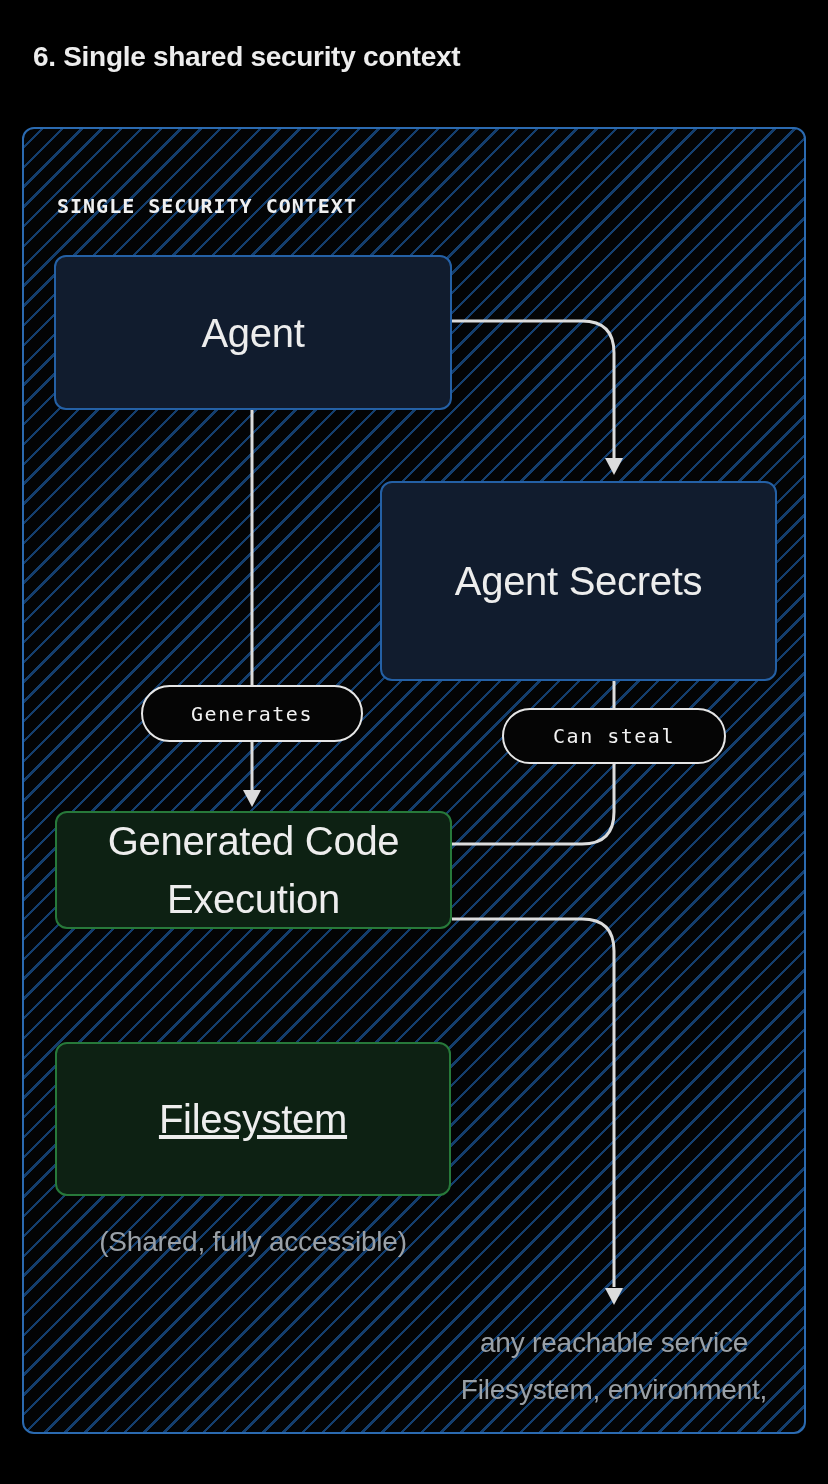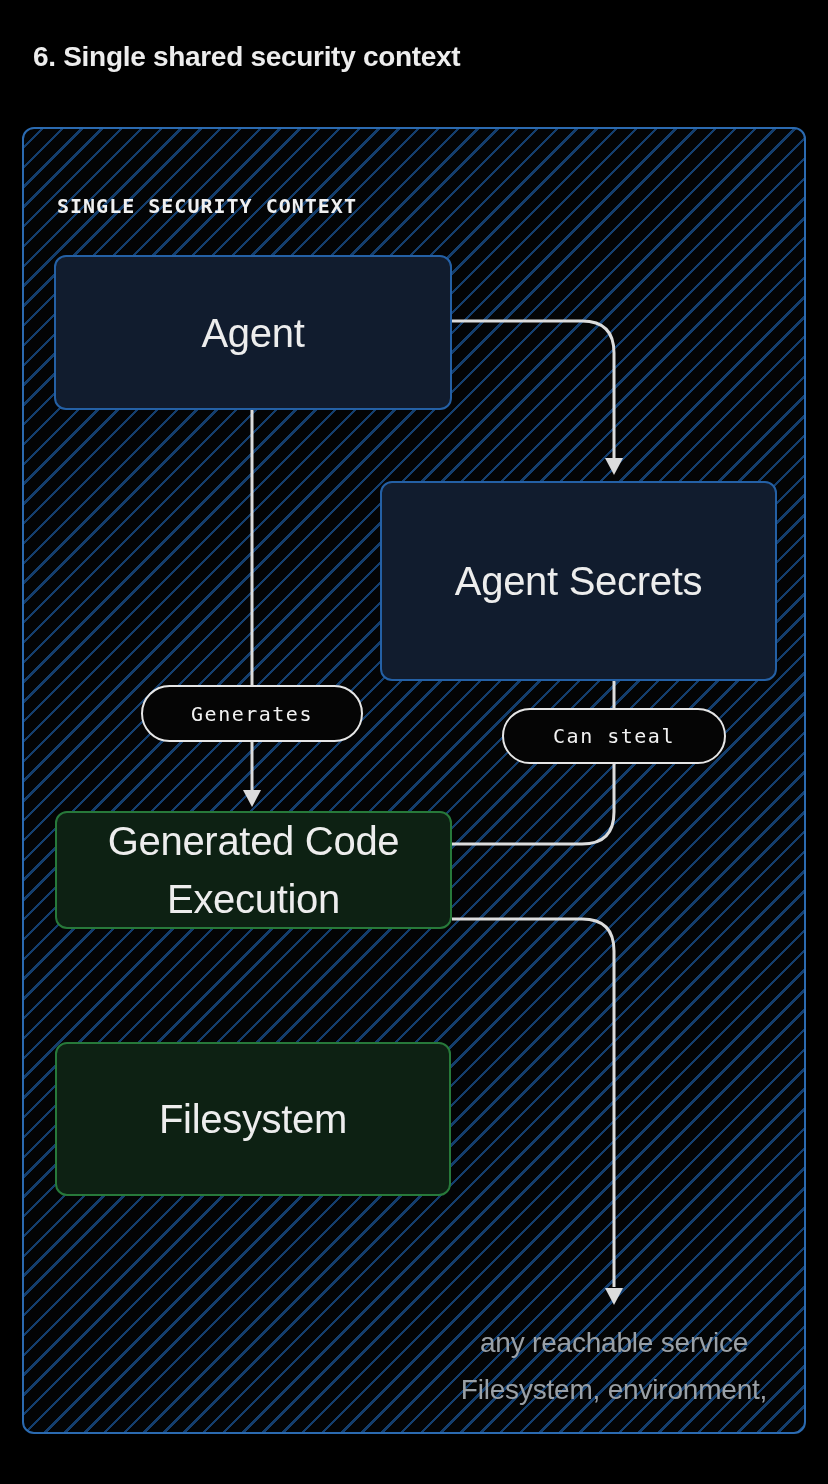--- a/index.html
+++ b/index.html
@@ -61,21 +61,21 @@
     border-radius: 12px; border: 2px solid;
     color: var(--text-primary);
     font-size: 40px; letter-spacing: -0.3px;
     text-align: center; line-height: 58px;
   }
   .node.blue { background: var(--node-blue-bg); border-color: var(--node-blue-border); }
   .node.green { background: var(--node-green-bg); border-color: var(--node-green-border); }
   .node-agent     { left: 30px;  top: 126px; width: 398px; height: 155px; }
   .node-secrets   { left: 356px; top: 352px; width: 397px; height: 200px; }
   .node-gencode   { left: 31px;  top: 682px; width: 397px; height: 118px; }
-  .node-fs        { left: 31px;  top: 913px; width: 396px; height: 154px; }
+  .node-fs        { left: 31px;  top: 913px; width: 396px; height: 154px; text-decoration: underline; }
   .pill {
     position: absolute;
     display: flex; align-items: center; justify-content: center;
     background: var(--pill-bg);
     border: 2.5px solid var(--pill-border);
     border-radius: 999px;
     font-family: "DejaVu Sans Mono", monospace;
     font-size: 20px; letter-spacing: 1.5px; font-weight: 500;
     color: #f2f2f2; white-space: nowrap;
   }
@@ -130,19 +130,20 @@
   </div>
 
   <div class="pill pill-generates">
     <span>Generates</span>
   </div>
 
   <div class="pill pill-cansteal">
     <span>Can steal</span>
   </div>
 
+  <div class="note note-shared">(Shared, fully accessible)</div>
 
   <div class="note note-target">
     <div>any reachable service</div>
     <div>Filesystem, environment,</div>
   </div>
 
 </div>
 
 </body></html>

